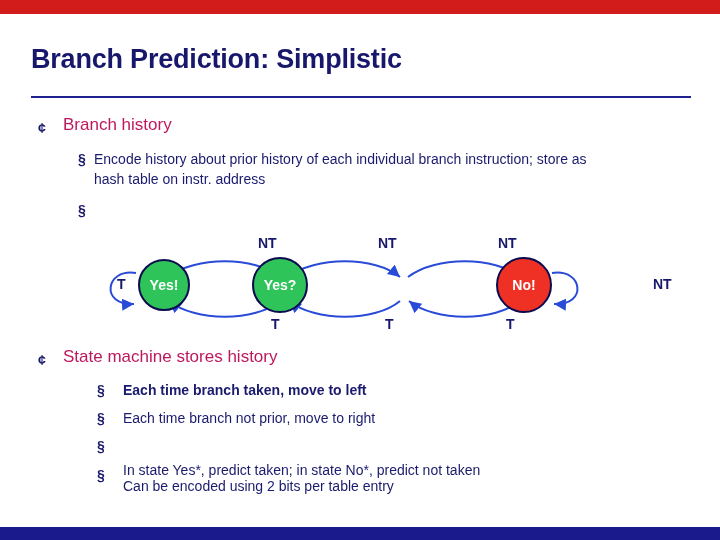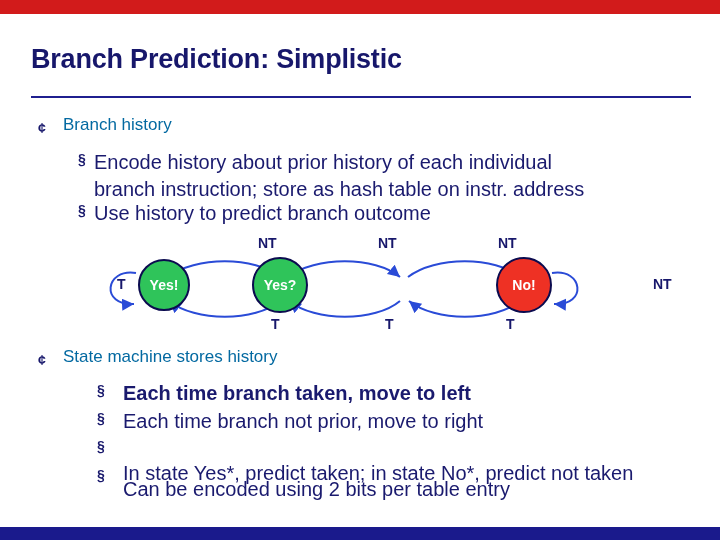--- a/index.html
+++ b/index.html
@@ -50,35 +50,35 @@
     top: 96px;
     width: 660px;
     height: 2px;
     background: #1f1f8f;
   }
 
   
   .b1 {
     position: absolute;
     font-size: 17px;
-    color: #0369a1;
+    color: #be185d;
     font-weight: normal;
   }
   .b1-marker {
     position: absolute;
     font-size: 14px;
     color: #17176b;
     font-weight: bold;
   }
   
   .b2 {
     position: absolute;
-    font-size: 20px;
+    font-size: 14px;
     color: #1a1a6e;
-    line-height: 27px;
+    line-height: 20px;
   }
   .b2-marker {
     position: absolute;
     font-size: 14px;
     color: #17176b;
     font-weight: bold;
     line-height: 19px;
   }
 
   
@@ -129,21 +129,20 @@
   <div class="title">Branch Prediction: Simplistic</div>
   <div class="title-rule"></div>
 
   <div class="b1-marker" style="left:38px; top:120px;">¢</div>
   <div class="b1" style="left:63px; top:115px;">Branch history</div>
 
   <div class="b2-marker" style="left:78px; top:150px;">§</div>
   <div class="b2" style="left:94px; top:149px; width:500px;">Encode history about prior history of each individual branch instruction; store as hash table on instr. address</div>
 
   <div class="b2-marker" style="left:78px; top:201px;">§</div>
-  <div class="b2" style="left:94px; top:200px; width:500px;">Use history to predict branch outcome</div>
 
   <div class="diagram">
     <svg class="arcs" viewBox="0 0 720 118">
       <defs>
         <marker id="ah" markerWidth="7" markerHeight="7" refX="6" refY="3" orient="auto">
           <path d="M0,0 L6,3 L0,6 z" fill="#2a4bd7"></path>
         </marker>
       </defs>
 
       <path d="M168,49 C 195,28 255,28 280,49" fill="none" stroke="#2a4bd7" stroke-width="2" marker-end="url(#ah)"></path>

